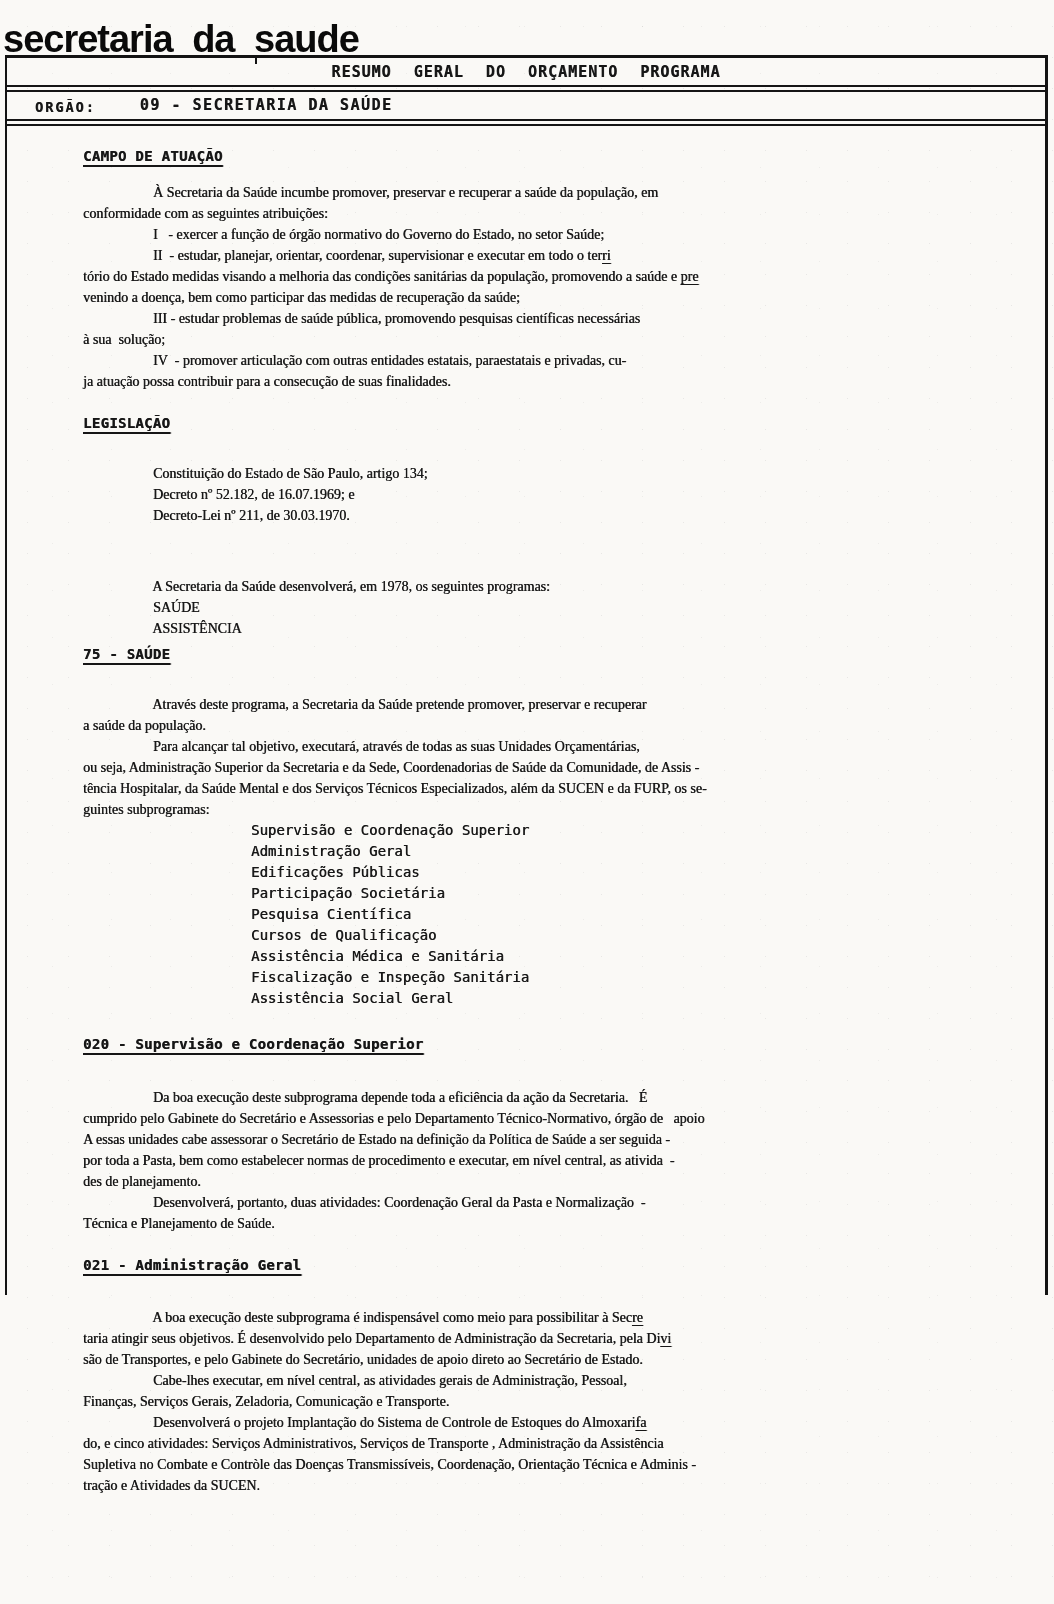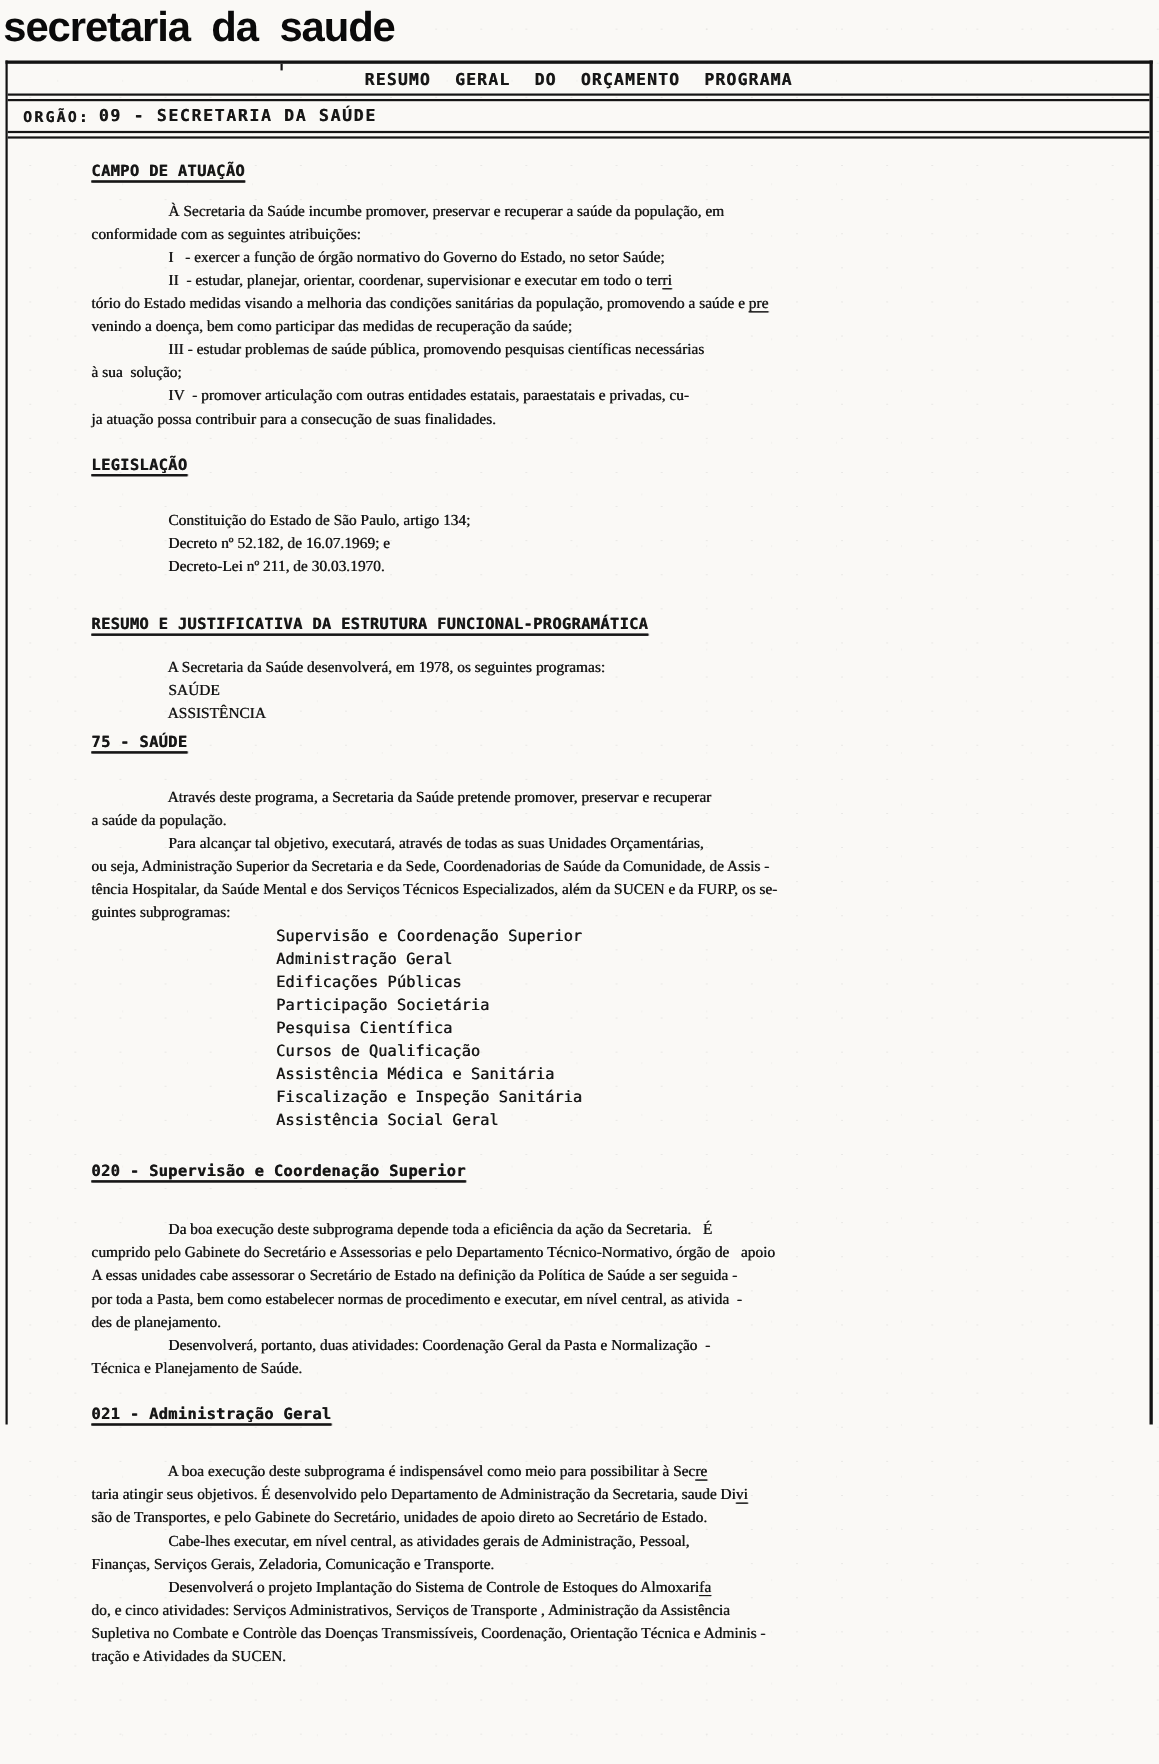--- a/index.html
+++ b/index.html
@@ -8,42 +8,43 @@
     background:#faf9f6;
     background-image:
       radial-gradient(rgba(0,0,0,0.07) 0.5px, transparent 0.7px),
       radial-gradient(rgba(0,0,0,0.05) 0.5px, transparent 0.7px);
     background-size:41px 31px, 59px 47px;
     background-position:7px 11px, 23px 3px;
     color:#161616;
     font-family:"DejaVu Sans Mono", monospace;
   }
   .logo{
-    position:absolute;top:4px;left:3px;
+    position:absolute;top:18px;left:3px;
     font-family:"Liberation Sans", sans-serif;
     font-weight:bold;font-size:38px;line-height:42px;
     letter-spacing:-1px;word-spacing:10px;color:#0a0a0a;
   }
   .frame{
     position:absolute;top:55px;left:5px;width:1043px;height:1240px;
     border-top:3px solid #131313;
     border-left:2px solid #131313;
     border-right:3px solid #131313;
     box-sizing:border-box;
   }
   .tick{position:absolute;top:0;left:248px;width:2px;height:6px;background:#131313;}
   .row-title{
     height:27px;display:flex;align-items:center;justify-content:center;
     font-size:15px;font-weight:bold;letter-spacing:1px;word-spacing:12px;
     text-shadow:0.4px 0 0 rgba(0,0,0,.7);
   }
   .row-orgao{
     height:27px;display:flex;align-items:center;
-    padding-left:14px;font-size:15px;font-weight:bold;
+    padding-left:28px;font-size:15px;font-weight:bold;
     text-shadow:0.4px 0 0 rgba(0,0,0,.7);
+    gap:36px;
   }
   .row-orgao .lbl{font-size:13.5px;letter-spacing:2px;transform:translateY(1px);}
   .row-orgao .val{margin-left:8px;letter-spacing:1.5px;transform:translateY(-1px);}
   .dbl{height:3px;border-top:2px solid #151515;border-bottom:2px solid #151515;}
   .content{
     padding:20px 50px 0 76px;
     font-size:14px;line-height:21px;
     text-shadow:0.45px 0 0 rgba(0,0,0,.78);
   }
   .h{
@@ -97,21 +98,20 @@
       </div>
       <div style="height: 21px;"></div>
       <div class="h">LEGISLAÇÃO</div>
       <div style="height: 29.4px;"></div>
       <div class="p">
         <div class="ln">                    Constituição do Estado de São Paulo, artigo 134;</div>
         <div class="ln">                    Decreto nº 52.182, de 16.07.1969; e</div>
         <div class="ln">                    Decreto-Lei nº 211, de 30.03.1970.</div>
       </div>
       <div style="height: 31.5px;"></div>
-      <div class="h">RESUMO E JUSTIFICATIVA DA ESTRUTURA FUNCIONAL-PROGRAMÁTICA</div>
       <div style="height: 18.9px;"></div>
       <div class="p">
         <div class="ln">                    A Secretaria da Saúde desenvolverá, em 1978, os seguintes programas:</div>
         <div class="ln">                    SAÚDE</div>
         <div class="ln">                    ASSISTÊNCIA</div>
       </div>
       <div style="height: 4.2px;"></div>
       <div class="h">75 - SAÚDE</div>
       <div style="height: 29.4px;"></div>
       <div class="p">
@@ -147,21 +147,21 @@
       </div>
       <div class="p">
         <div class="ln">                    Desenvolverá, portanto, duas atividades: Coordenação Geral da Pasta e Normalização  -</div>
         <div class="ln">Técnica e Planejamento de Saúde.</div>
       </div>
       <div style="height: 21px;"></div>
       <div class="h">021 - Administração Geral</div>
       <div style="height: 31.5px;"></div>
       <div class="p">
         <div class="ln"><span>                    A boa execução deste subprograma é indispensável como meio para possibilitar à Sec</span><span class="u">re</span></div>
-        <div class="ln"><span>taria atingir seus objetivos. É desenvolvido pelo Departamento de Administração da Secretaria, saude Di</span><span class="u">vi</span></div>
+        <div class="ln"><span>taria atingir seus objetivos. É desenvolvido pelo Departamento de Administração da Secretaria, pela Di</span><span class="u">vi</span></div>
         <div class="ln">são de Transportes, e pelo Gabinete do Secretário, unidades de apoio direto ao Secretário de Estado.</div>
       </div>
       <div class="p">
         <div class="ln">                    Cabe-lhes executar, em nível central, as atividades gerais de Administração, Pessoal,</div>
         <div class="ln">Finanças, Serviços Gerais, Zeladoria, Comunicação e Transporte.</div>
       </div>
       <div class="p">
         <div class="ln"><span>                    Desenvolverá o projeto Implantação do Sistema de Controle de Estoques do Almoxari</span><span class="u">fa</span></div>
         <div class="ln">do, e cinco atividades: Serviços Administrativos, Serviços de Transporte , Administração da Assistência</div>
         <div class="ln">Supletiva no Combate e Contròle das Doenças Transmissíveis, Coordenação, Orientação Técnica e Adminis -</div>

